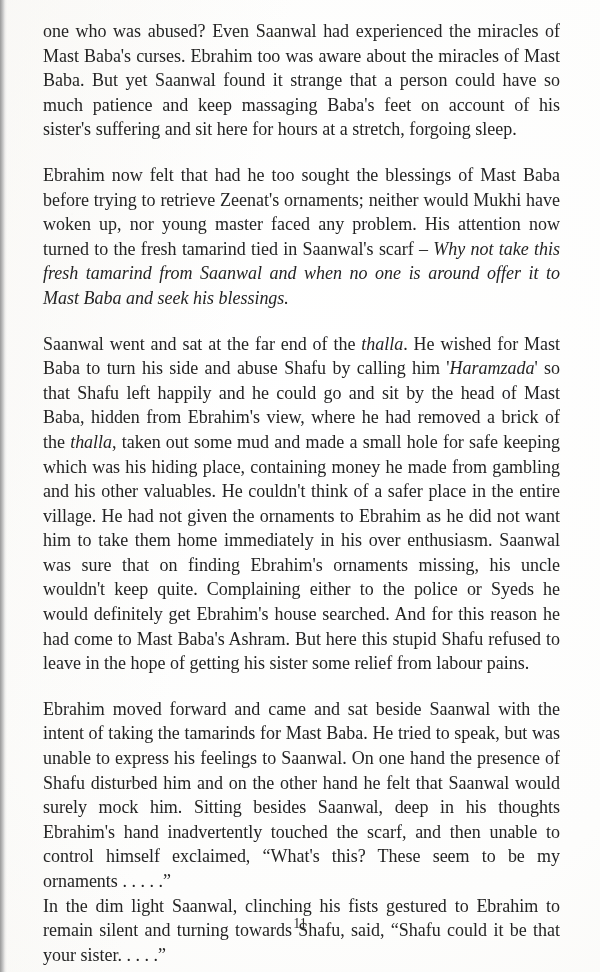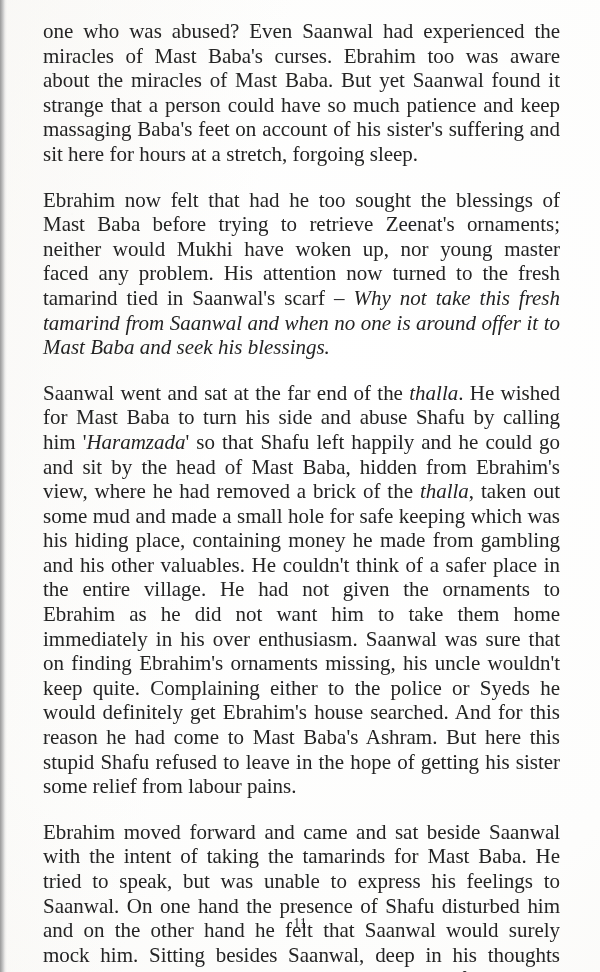--- a/index.html
+++ b/index.html
@@ -38,33 +38,33 @@
 
   #text-column {
     position: absolute;
     left: 43px;
     top: 19px;
     width: 517px;
   }
 
   p.para {
     margin: 0 0 21px 0;
-    font-size: 21px;
+    font-size: 18px;
     line-height: 24.6px;
     text-align: justify;
     text-justify: inter-word;
     color: #242424;
     letter-spacing: -0.02px;
     word-spacing: 0.1px;
   }
   p.para:last-of-type {
     margin-bottom: 0;
   }
   p.tight {
-    margin-bottom: 8px;
+    margin-bottom: 0;
   }
 
   em {
     font-style: italic;
   }
 
   #page-number {
     position: absolute;
     left: 0;
     right: 0;

